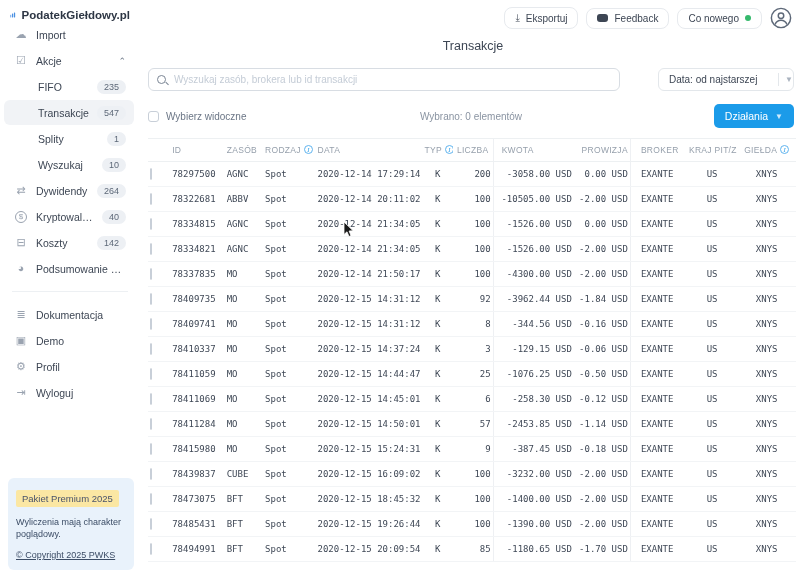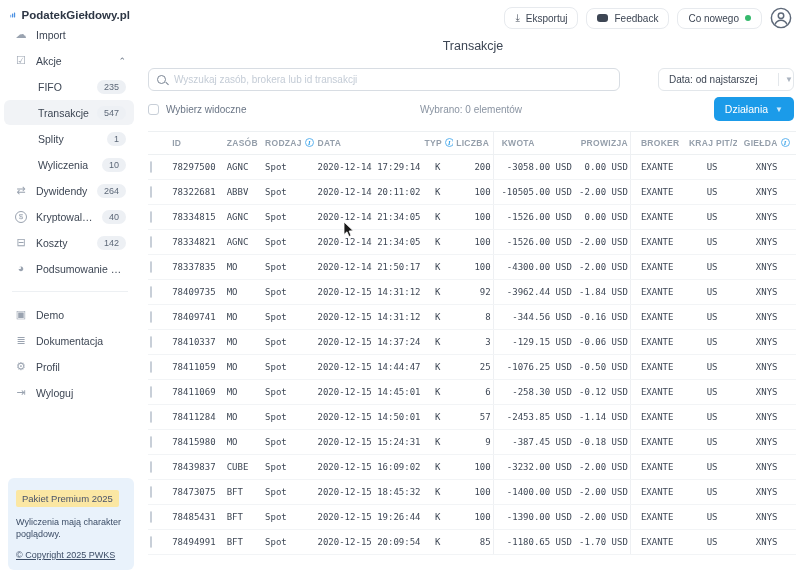--- a/index.html
+++ b/index.html
@@ -76,35 +76,35 @@
   .search-box input { border:none; outline:none; flex:1; font-size:10px;
     font-family:"Liberation Sans", sans-serif; color:#3d4654; background:transparent; }
   .search-box input::placeholder { color:#c4ccd6; }
   .select { width:136px; height:23px; border:1px solid #e3e7eb; border-radius:6px;
     display:flex; align-items:center; font-size:10px; color:#3d4654;
     padding:0 0 0 10px; cursor:pointer; white-space:nowrap; }
   .select .sval { flex:1; }
   .select .sep { width:1px; height:13px; background:#e3e7eb; margin:0 6px; }
   .select .down { color:#aab3bf; font-size:8px; }
 
-  .sel-row { display:flex; align-items:center; margin-top:6px; padding:0 6px 0 2px; }
+  .sel-row { display:flex; align-items:center; margin-top:13px; padding:0 6px 0 2px; }
   .sel-left { flex:1; display:flex; align-items:center; gap:7px; font-size:10px; color:#6b7686; }
   .sel-mid { flex:1; text-align:center; font-size:10px; color:#8a94a2; }
   .sel-right { flex:1; display:flex; justify-content:flex-end; }
   .cb { width:11px; height:11px; border:1px solid #c8cfd8; border-radius:3px;
     background:#fff; flex:none; cursor:pointer; }
   .btn-primary { background:#1b9be9; color:#fff; border:none; border-radius:5px;
     font-size:10.5px; padding:6px 11px; display:flex; align-items:center; gap:7px;
     cursor:pointer; font-family:"Liberation Sans", sans-serif; }
   .btn-primary .down { font-size:8px; color:#cfeafc; }
 
   
   .table-wrap { margin-top:10px; flex:1; overflow:hidden; padding:0 4px 0 2px; }
   table { width:100%; border-collapse:collapse; table-layout:fixed; }
-  thead th { font-size:8.5px; font-weight:bold; color:#959fab; text-transform:uppercase;
+  thead th { font-size:8.5px; font-weight:normal; color:#959fab; text-transform:uppercase;
     letter-spacing:0.3px; text-align:left; padding:6px 2px;
     border-top:1px solid #edf0f2; border-bottom:1px solid #edf0f2; white-space:nowrap; overflow:hidden; }
   tbody td { font-family:"DejaVu Sans Mono", monospace; font-size:9px; color:#3f4856;
     height:25px; padding:0 2px; border-bottom:1px solid #f2f4f6; white-space:nowrap; overflow:hidden; }
   .c-check { width:22px; }
   .c-id { width:54px; }
   .c-zasob { width:38px; }
   .c-rodzaj { width:52px; }
   .c-data { width:106px; }
   .c-typ { width:30px; text-align:center; }
@@ -154,21 +154,21 @@
       </div>
       <div class="side-item sub active">
         <span class="slabel">Transakcje</span>
         <span class="badge">547</span>
       </div>
       <div class="side-item sub">
         <span class="slabel">Splity</span>
         <span class="badge">1</span>
       </div>
       <div class="side-item sub">
-        <span class="slabel">Wyliczenia</span>
+        <span class="slabel">Wyszukaj</span>
         <span class="badge">10</span>
       </div>
       <div class="side-item">
         <span class="sicon i-dividends"></span>
         <span class="slabel">Dywidendy</span>
         <span class="badge">264</span>
       </div>
       <div class="side-item">
         <span class="sicon i-crypto"></span>
         <span class="slabel">Kryptowaluty</span>
@@ -178,26 +178,26 @@
         <span class="sicon i-costs"></span>
         <span class="slabel">Koszty</span>
         <span class="badge">142</span>
       </div>
       <div class="side-item">
         <span class="sicon i-pie"></span>
         <span class="slabel">Podsumowanie PIT-38</span>
       </div>
       <div class="side-divider"></div>
       <div class="side-item">
+        <span class="sicon i-docs"></span>
+        <span class="slabel">Dokumentacja</span>
+      </div>
+      <div class="side-item">
         <span class="sicon i-gift"></span>
         <span class="slabel">Demo</span>
-      </div>
-      <div class="side-item">
-        <span class="sicon i-docs"></span>
-        <span class="slabel">Dokumentacja</span>
       </div>
       <div class="side-item">
         <span class="sicon i-gear"></span>
         <span class="slabel">Profil</span>
       </div>
       <div class="side-item">
         <span class="sicon i-logout"></span>
         <span class="slabel">Wyloguj</span>
       </div>
     </div>

